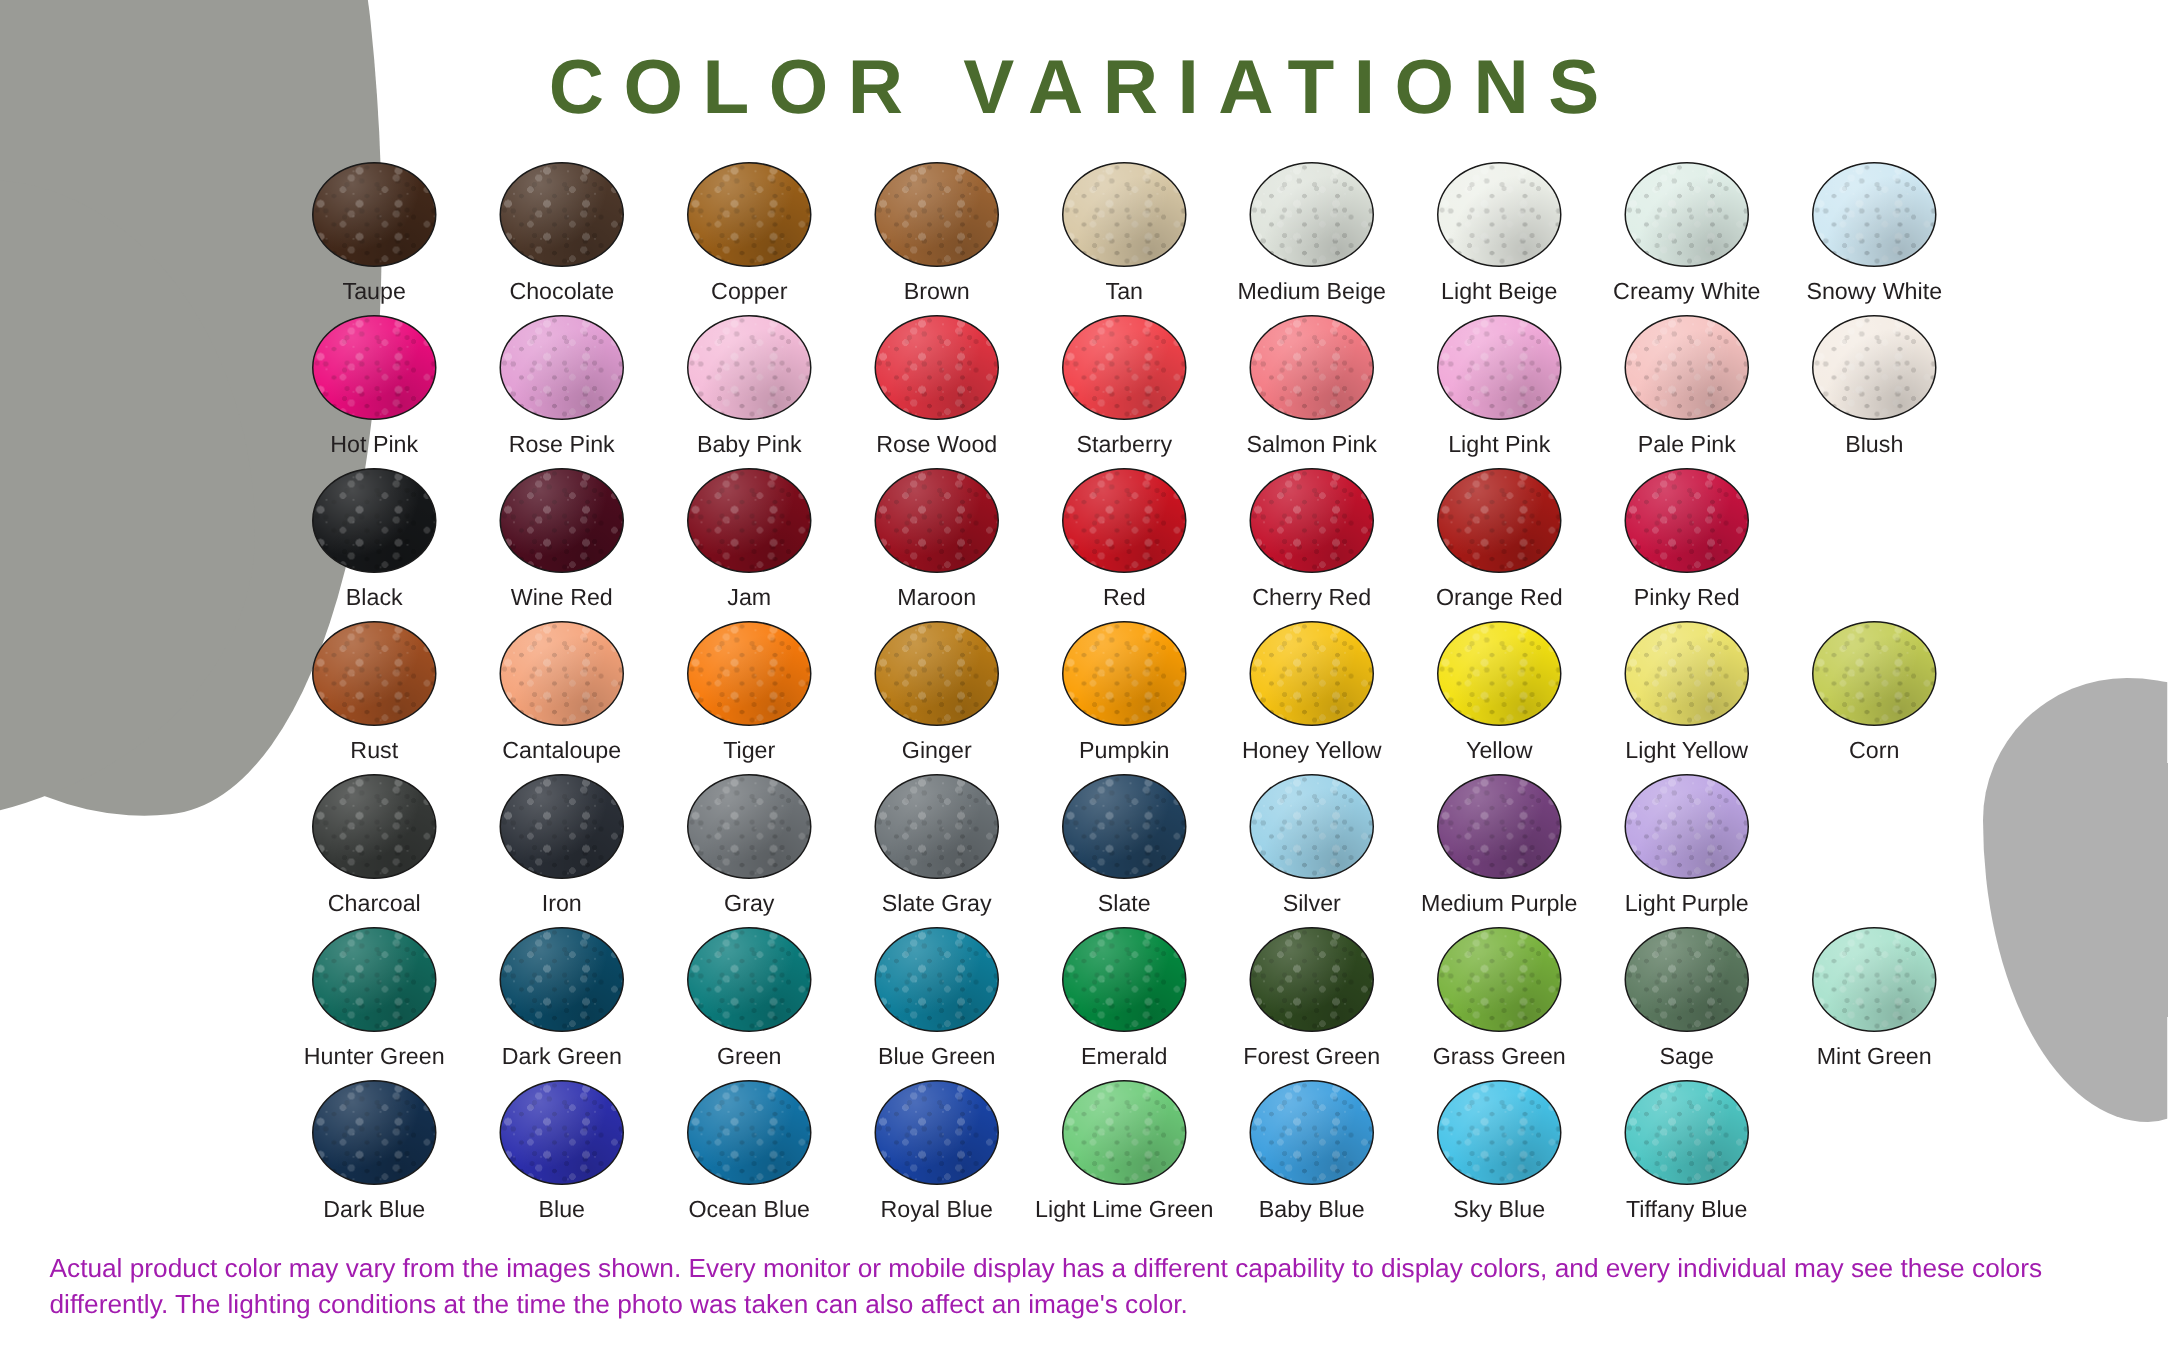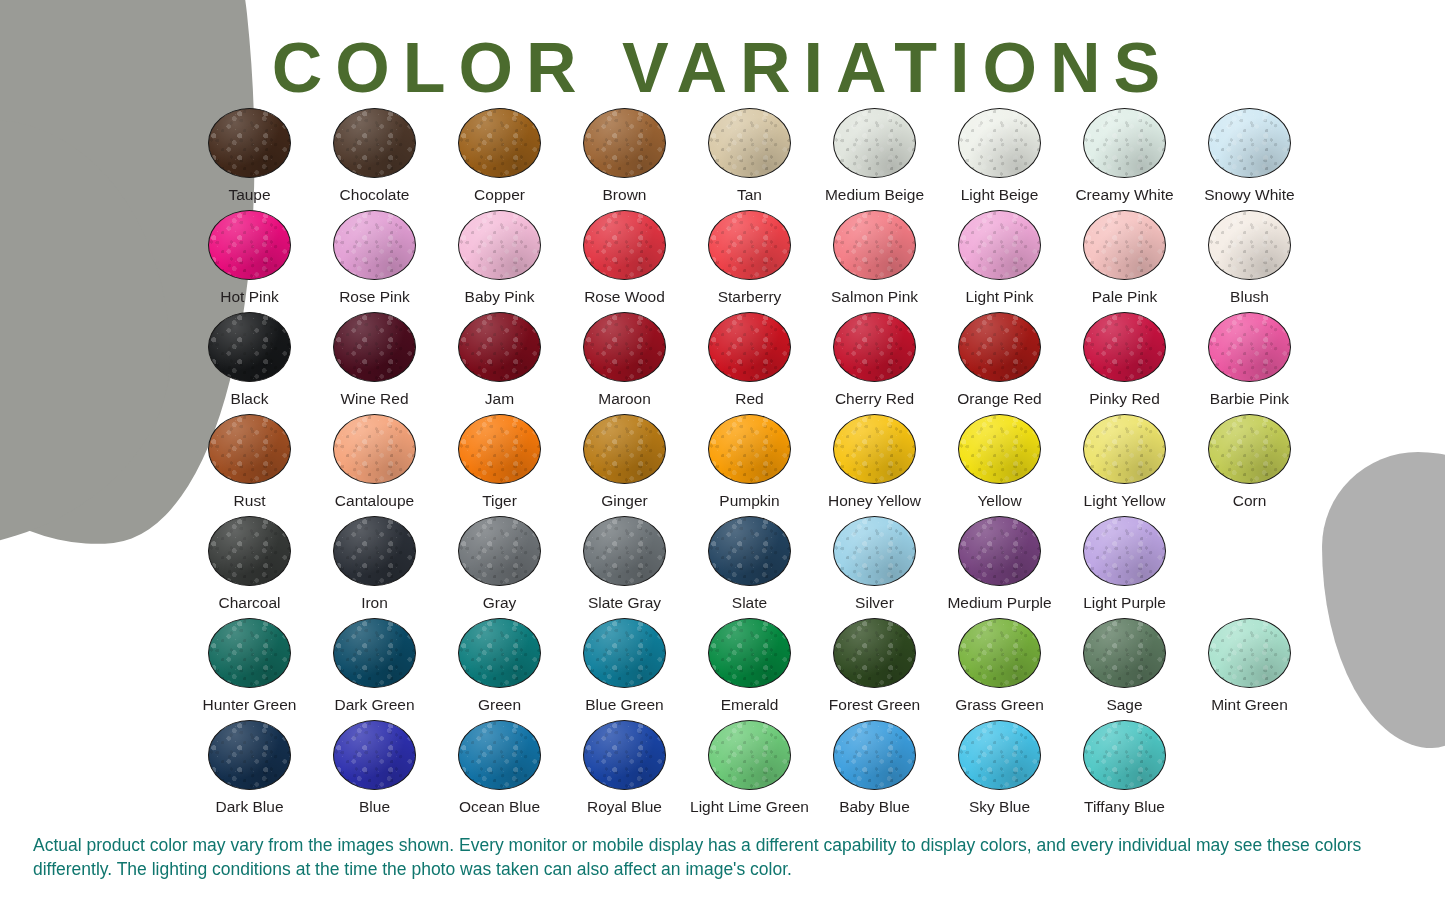--- a/index.html
+++ b/index.html
@@ -50,21 +50,21 @@
   }
 
   
   #title {
     position: absolute;
     left: 0;
     top: 28px;
     width: 1445px;
     text-align: center;
     font-family: "Liberation Sans", sans-serif;
-    font-size: 70px;
+    font-size: 51px;
     font-weight: bold;
     letter-spacing: 13px;
     color: #4b6b2e;
     white-space: nowrap;
   }
 
   
   #grid {
     position: absolute;
     left: 187px;
@@ -124,21 +124,21 @@
   }
 
   
   #footer {
     position: absolute;
     left: 33px;
     top: 833px;
     width: 1380px;
     font-size: 17.5px;
     line-height: 1.38;
-    color: #0f766e;
+    color: #a21caf;
     font-family: "Liberation Sans", sans-serif;
   }
 </style>
 </head>
 <body>
 
 <div id="page">
 
   <div class="blob" id="blob-left" style="background: rgb(154, 155, 150);"></div>
   <div class="blob" id="blob-left-2" style="background: rgb(154, 155, 150);"></div>
@@ -327,27 +327,20 @@
           </div>
           <div class="label">Orange Red</div>
         </div>
         <div class="cell">
           <div class="swatch" title="Pinky Red" style="background: rgb(200, 18, 64);">
             <div class="tex"></div>
             <div class="sheen"></div>
           </div>
           <div class="label">Pinky Red</div>
         </div>
-        <div class="cell">
-          <div class="swatch" title="Barbie Pink" style="background: rgb(239, 90, 164);">
-            <div class="tex"></div>
-            <div class="sheen"></div>
-          </div>
-          <div class="label">Barbie Pink</div>
-        </div>
       </div>
       <div class="grid-row">
         <div class="cell">
           <div class="swatch" title="Rust" style="background: rgb(161, 79, 34);">
             <div class="tex"></div>
             <div class="sheen"></div>
           </div>
           <div class="label">Rust</div>
         </div>
         <div class="cell">

